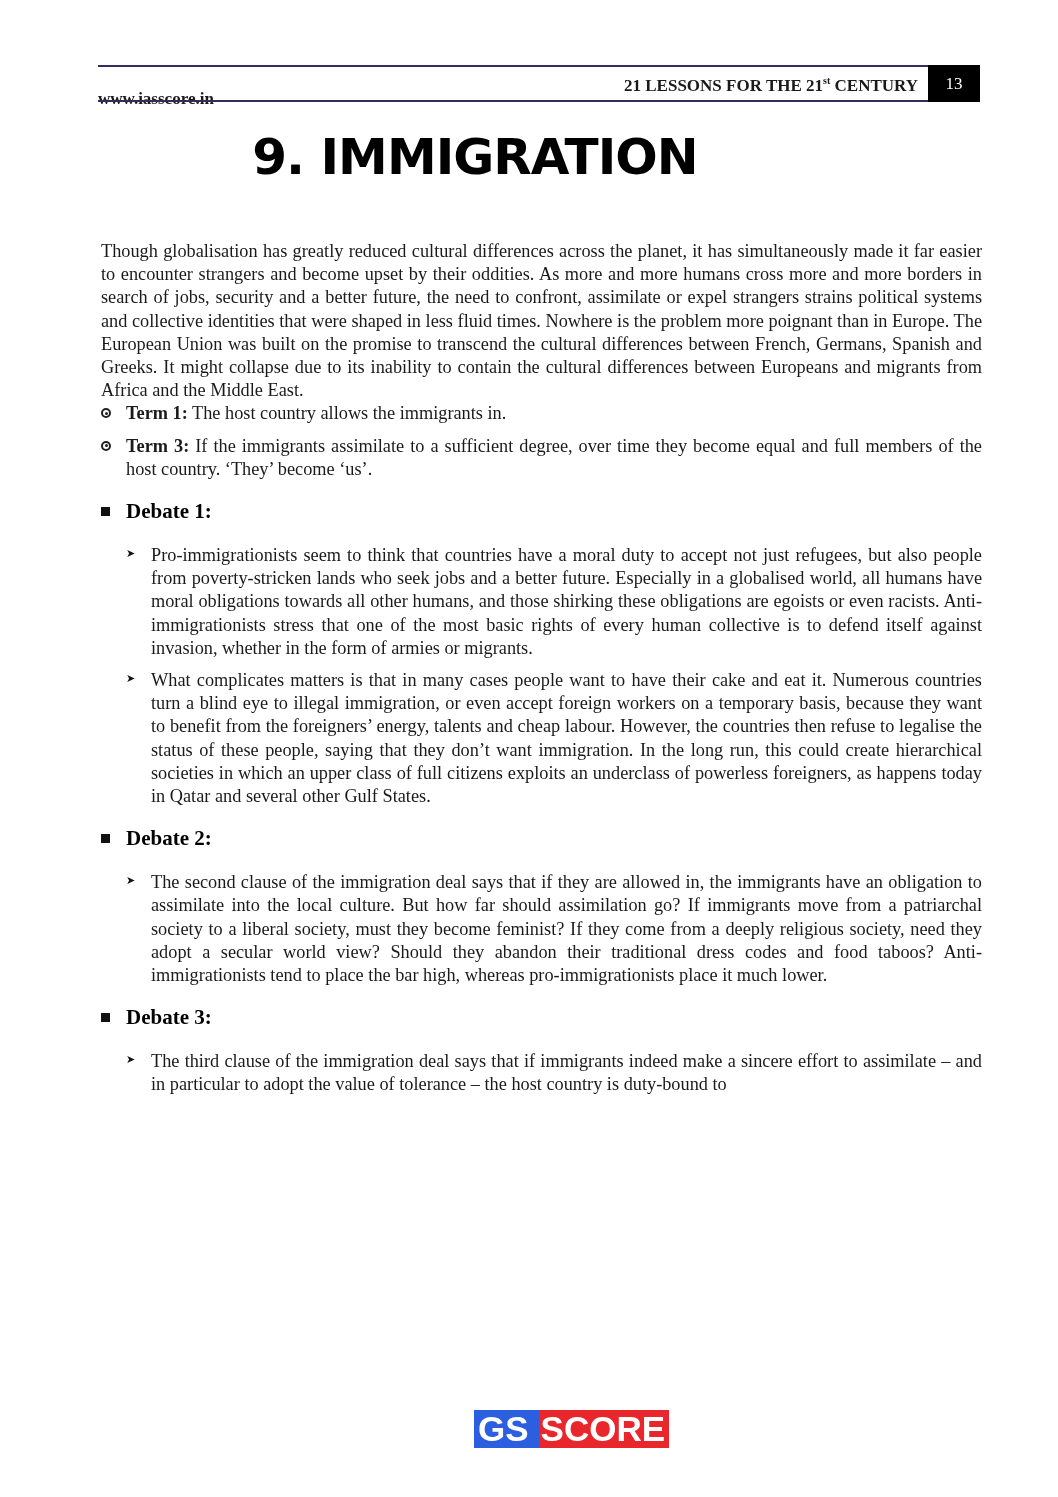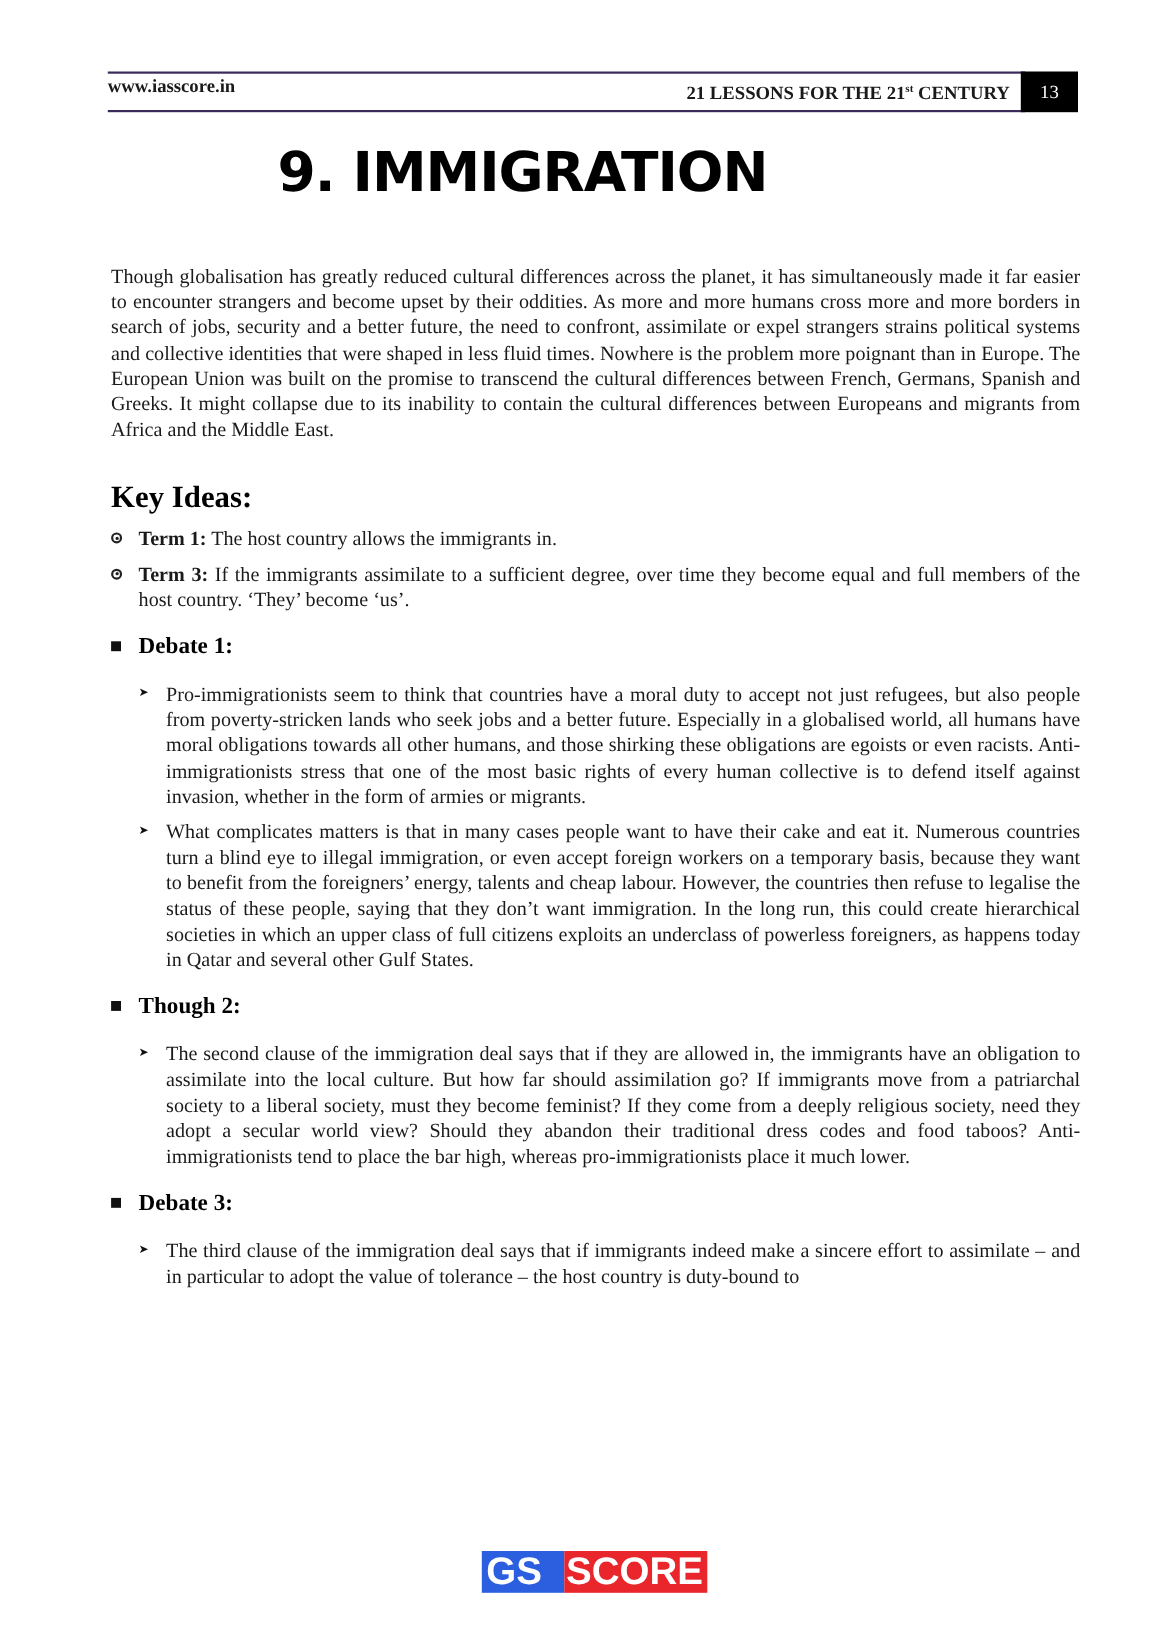--- a/index.html
+++ b/index.html
@@ -1,21 +1,21 @@
 <!DOCTYPE html>
 <html><head>
 <meta charset="utf-8">
 <style>
   html, body { margin: 0; padding: 0; background: #ffffff; }
   body { width: 1058px; height: 1497px; position: relative; overflow: hidden;
          font-family: "DejaVu Serif", "Liberation Serif", serif; color: #1a1a1a; }
   .header { position: absolute; left: 98px; top: 65px; width: 882px; height: 37px; }
   .header .rule-top { position: absolute; left: 0; top: 0; width: 834px; height: 2px; background: #3a2a5a; }
   .header .rule-bot { position: absolute; left: 0; top: 35px; width: 834px; height: 2px; background: #3a2a5a; }
-  .header .site { position: absolute; left: 0; top: 4px; font-family: "Liberation Serif", serif; font-weight: bold; font-size: 17px; color: #1a1a1a; }
+  .header .site { position: absolute; left: 0; top: 24px; font-family: "Liberation Serif", serif; font-weight: bold; font-size: 17px; color: #1a1a1a; }
   .header .book { position: absolute; right: 62px; top: 10px; font-family: "Liberation Serif", serif; font-weight: bold; font-size: 17px; color: #1a1a1a; white-space: nowrap; }
   .header .book sup { font-size: 10px; }
   .header .pagenum { position: absolute; right: 0; top: 0; width: 52px; height: 37px; background: #000; color: #fff;
                      font-family: "Liberation Serif", serif; font-size: 17px; text-align: center; line-height: 37px; }
   .title { position: absolute; left: 0; width: 950px; top: 128px; text-align: center;
            font-family: "DejaVu Sans", sans-serif; font-weight: bold; font-size: 50px; letter-spacing: -1px; color: #000; }
   .content { position: absolute; left: 101px; top: 240px; width: 881px; }
   p { margin: 0; font-family: "Liberation Serif", serif; font-size: 18.3px; line-height: 23.2px; text-align: justify; }
   .intro { margin-bottom: 0; }
   h2 { margin: 34px 0 8px 0; font-family: "Liberation Serif", serif; font-weight: bold; font-size: 28px; line-height: 34px; color: #000; }
@@ -26,40 +26,39 @@
   .terms li .bullet::after { content: ""; position: absolute; left: 1.5px; top: 1.5px; width: 3px; height: 3px; background: #222; border-radius: 50%; }
   .terms li b { font-weight: bold; }
   .debate { margin-top: 16px; }
   .debate h3 { margin: 0 0 19px 0; position: relative; padding-left: 25px; font-family: "Liberation Serif", serif; font-weight: bold; font-size: 21px; line-height: 28px; color: #000; }
   .debate h3 .sq { position: absolute; left: 0; top: 10px; width: 9px; height: 9px; background: #111; }
   .points { list-style: none; margin: 0 0 0 25px; padding: 0; }
   .points li { position: relative; padding-left: 25px; margin-bottom: 9px; }
   .points li .arrow { position: absolute; left: 0; top: 3px; font-size: 11px; color: #111; }
   .logo { position: absolute; left: 438px; top: 1410px; height: 38px; display: flex;
           font-family: "Liberation Sans", sans-serif; font-weight: bold; font-size: 35px; line-height: 38px; }
-  .logo .gs { background: #2b5fe0; color: #fff; padding: 0 20px 0 4px; }
+  .logo .gs { background: #2b5fe0; color: #fff; padding: 0 10px 0 4px; margin-left: 36px; }
   .logo .score { background: #e8262b; color: #fff; padding: 0 4px 10px 2px; }
 </style>
 </head>
 <body>
 
 <div class="header">
   <div class="rule-top"></div>
   <div class="site">www.iasscore.in</div>
   <div class="book"><span>21 LESSONS FOR THE 21</span><sup>st</sup><span> CENTURY</span></div>
   <div class="rule-bot"></div>
   <div class="pagenum">13</div>
 </div>
 
 <div class="title">9. IMMIGRATION</div>
 
 <div class="content">
   <p class="intro">Though globalisation has greatly reduced cultural differences across the planet, it has simultaneously made it far easier to encounter strangers and become upset by their oddities. As more and more humans cross more and more borders in search of jobs, security and a better future, the need to confront, assimilate or expel strangers strains political systems and collective identities that were shaped in less fluid times. Nowhere is the problem more poignant than in Europe. The European Union was built on the promise to transcend the cultural differences between French, Germans, Spanish and Greeks. It might collapse due to its inability to contain the cultural differences between Europeans and migrants from Africa and the Middle East.</p>
 
-  <h2>Key Ideas:</h2>
   <ul class="terms">
     <li>
         <span class="bullet"></span>
         <p><b>Term 1:</b><span> The host country allows the immigrants in.</span></p>
       </li>
     <li>
         <span class="bullet"></span>
         <p><b>Term 3:</b><span> If the immigrants assimilate to a sufficient degree, over time they become equal and full members of the host country. ‘They’ become ‘us’.</span></p>
       </li>
   </ul>
@@ -72,21 +71,21 @@
           <p>Pro-immigrationists seem to think that countries have a moral duty to accept not just refugees, but also people from poverty-stricken lands who seek jobs and a better future. Especially in a globalised world, all humans have moral obligations towards all other humans, and those shirking these obligations are egoists or even racists. Anti-immigrationists stress that one of the most basic rights of every human collective is to defend itself against invasion, whether in the form of armies or migrants.</p>
         </li>
       <li>
           <span class="arrow">➤</span>
           <p>What complicates matters is that in many cases people want to have their cake and eat it. Numerous countries turn a blind eye to illegal immigration, or even accept foreign workers on a temporary basis, because they want to benefit from the foreigners’ energy, talents and cheap labour. However, the countries then refuse to legalise the status of these people, saying that they don’t want immigration. In the long run, this could create hierarchical societies in which an upper class of full citizens exploits an underclass of powerless foreigners, as happens today in Qatar and several other Gulf States.</p>
         </li>
     </ul>
   </div>
 
   <div class="debate">
-    <h3><span class="sq"></span><span>Though 2:</span></h3>
+    <h3><span class="sq"></span><span>Debate 2:</span></h3>
     <ul class="points">
       <li>
           <span class="arrow">➤</span>
           <p>The second clause of the immigration deal says that if they are allowed in, the immigrants have an obligation to assimilate into the local culture. But how far should assimilation go? If immigrants move from a patriarchal society to a liberal society, must they become feminist? If they come from a deeply religious society, need they adopt a secular world view? Should they abandon their traditional dress codes and food taboos? Anti-immigrationists tend to place the bar high, whereas pro-immigrationists place it much lower.</p>
         </li>
     </ul>
   </div>
 
   <div class="debate">
     <h3><span class="sq"></span><span>Debate 3:</span></h3>

